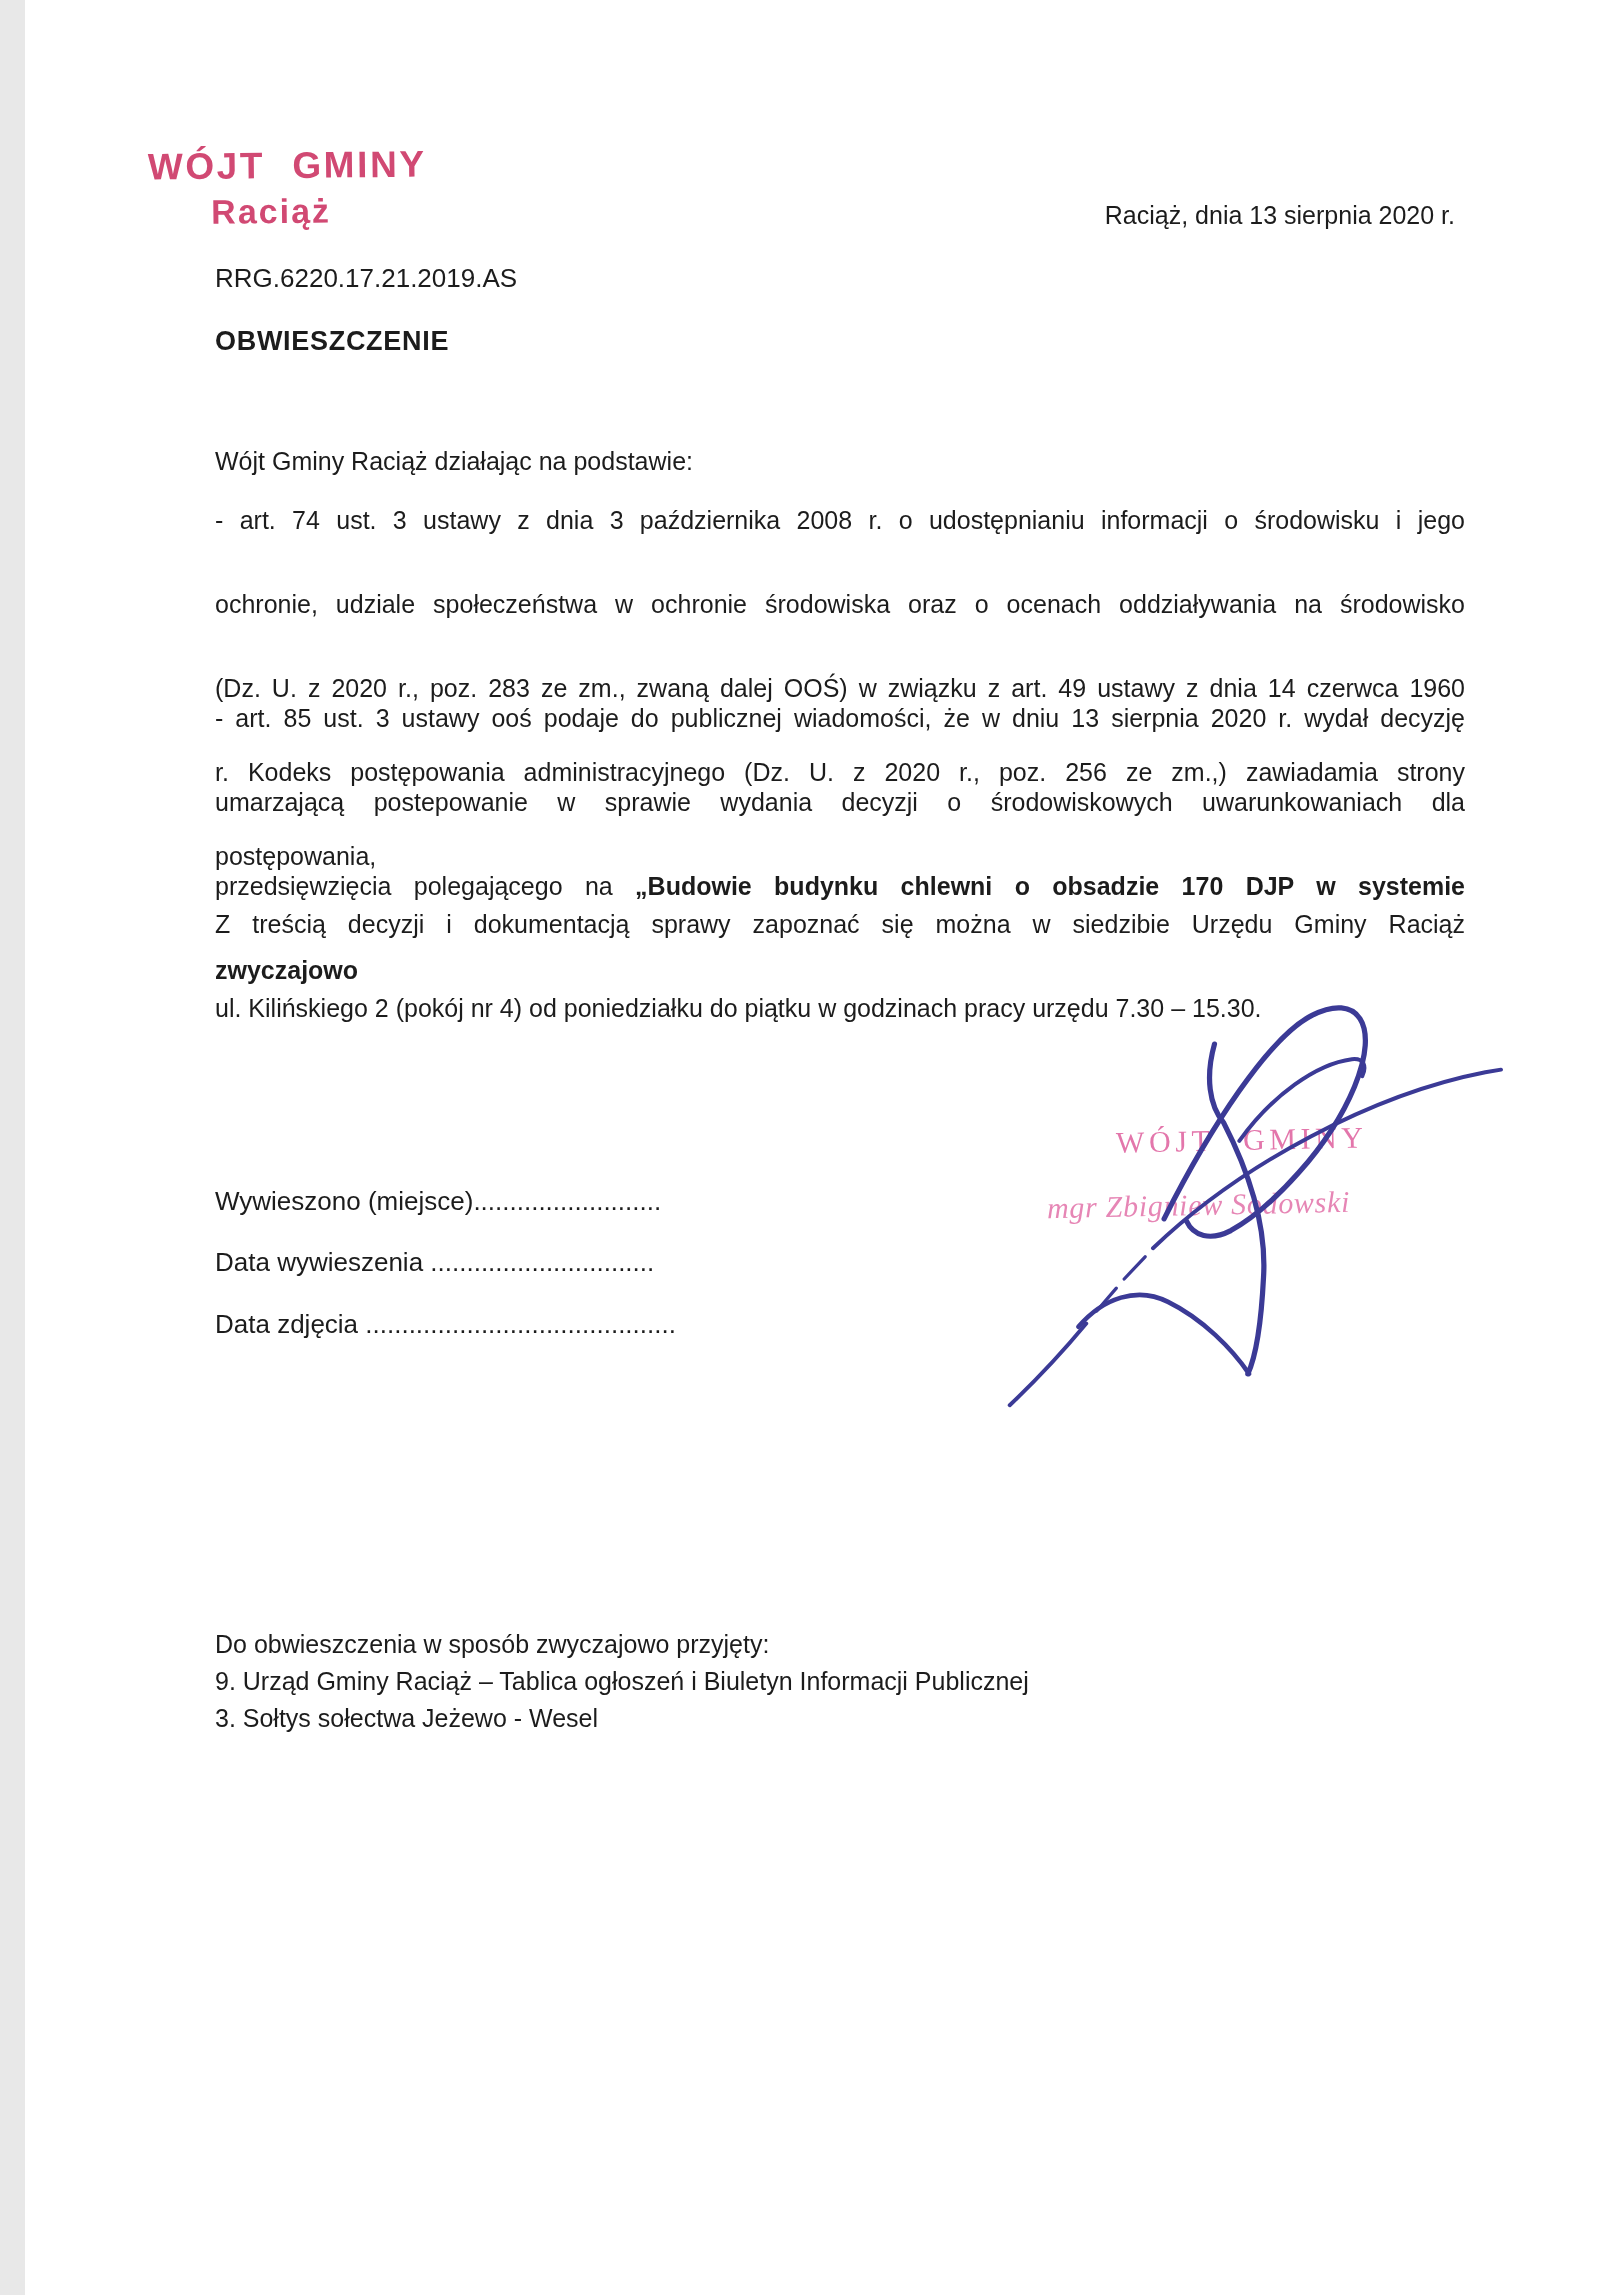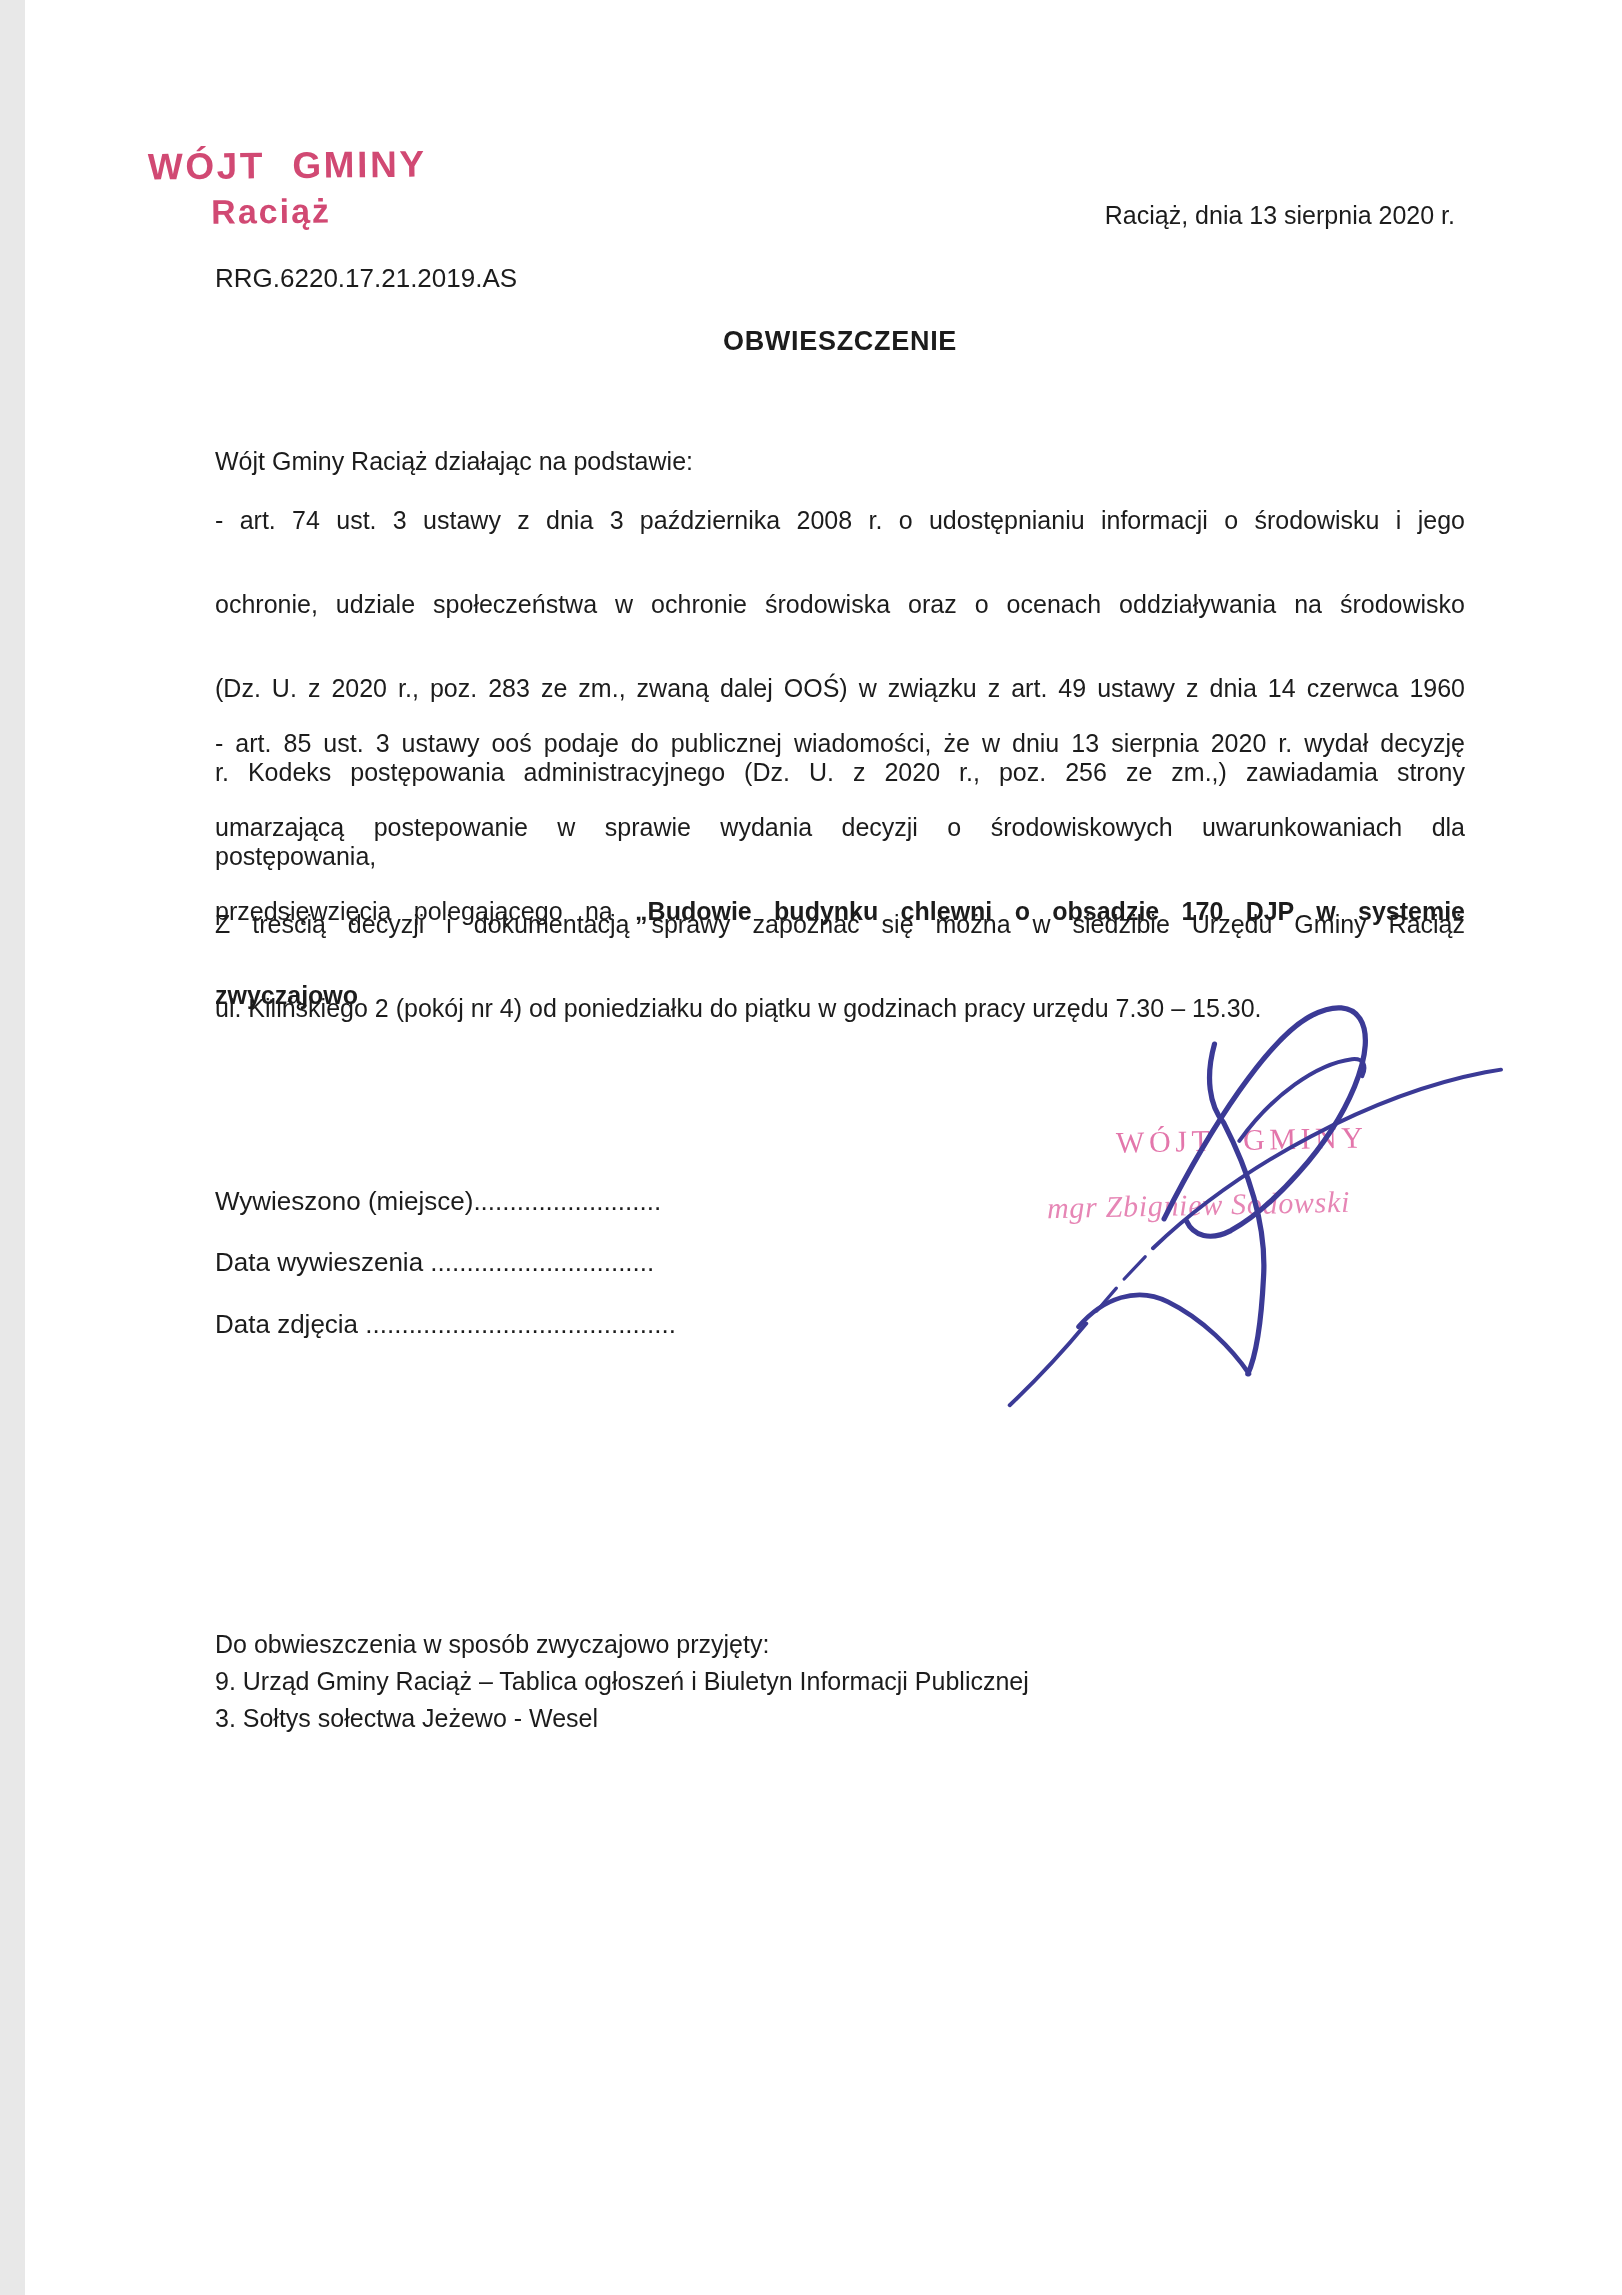--- a/index.html
+++ b/index.html
@@ -24,21 +24,21 @@
     color:var(--stamp1,#ce3a68);
     font-weight:bold;
     transform:rotate(-0.6deg);
     opacity:0.92;
   }
   .stamp1-l1{font-size:37px;letter-spacing:2.6px;word-spacing:14.4px;}
   .stamp1-l2{font-size:34px;letter-spacing:2px;margin-top:5.2px;margin-left:63px;}
 
   .dateline{font-size:25px;}
   .refnum{font-size:26px;}
-  .title{font-size:27px;font-weight:bold;letter-spacing:0.7px;text-align:center;}
+  .title{font-size:27px;font-weight:bold;letter-spacing:0.7px;text-align:left;}
 
   
   .stamp2{
     color:var(--stamp2,#dd5899);
     font-family:"Liberation Serif", serif;
     transform:rotate(-1.2deg);
   }
   .stamp2-title{font-size:30px;letter-spacing:4.6px;word-spacing:17px;opacity:0.82;}
   .stamp2-name{font-size:30px;font-style:italic;letter-spacing:0.7px;opacity:0.72;}
 
@@ -66,21 +66,21 @@
   <div class="abs content body-text lline" style="top:440px;">Wójt Gminy Raciąż działając na podstawie:</div>
 
   <div class="abs content body-text" style="top:499px;">
     <div class="jline">- art. 74 ust. 3 ustawy z dnia 3 października 2008 r. o udostępnianiu informacji o środowisku i jego</div>
     <div class="jline">ochronie, udziale społeczeństwa w ochronie środowiska oraz o ocenach oddziaływania na środowisko</div>
     <div class="jline">(Dz. U. z 2020 r., poz. 283 ze zm., zwaną dalej OOŚ) w związku z art. 49 ustawy z dnia 14 czerwca 1960</div>
     <div class="jline">r. Kodeks postępowania administracyjnego (Dz. U. z 2020 r., poz. 256 ze zm.,) zawiadamia strony</div>
     <div class="lline">postępowania,</div>
   </div>
 
-  <div class="abs content body-text" style="top:722px;">
+  <div class="abs content body-text" style="top:697px;">
     <div class="jline">- art. 85 ust. 3 ustawy ooś podaje do publicznej wiadomości, że w dniu 13 sierpnia 2020 r. wydał decyzję</div>
     <div class="jline">umarzającą postepowanie w sprawie wydania decyzji o środowiskowych uwarunkowaniach dla</div>
     <div class="jline"><span>przedsięwzięcia polegającego na </span><span class="bold">„Budowie budynku chlewni o obsadzie 170 DJP w systemie</span></div>
     <div class="lline bold">zwyczajowo</div>
   </div>
 
   <div class="abs content body-text" style="top:903px;">
     <div class="jline">Z treścią decyzji i dokumentacją sprawy zapoznać się można w siedzibie Urzędu Gminy Raciąż</div>
     <div class="lline">ul. Kilińskiego 2 (pokój nr 4) od poniedziałku do piątku w godzinach pracy urzędu 7.30 – 15.30.</div>
   </div>

